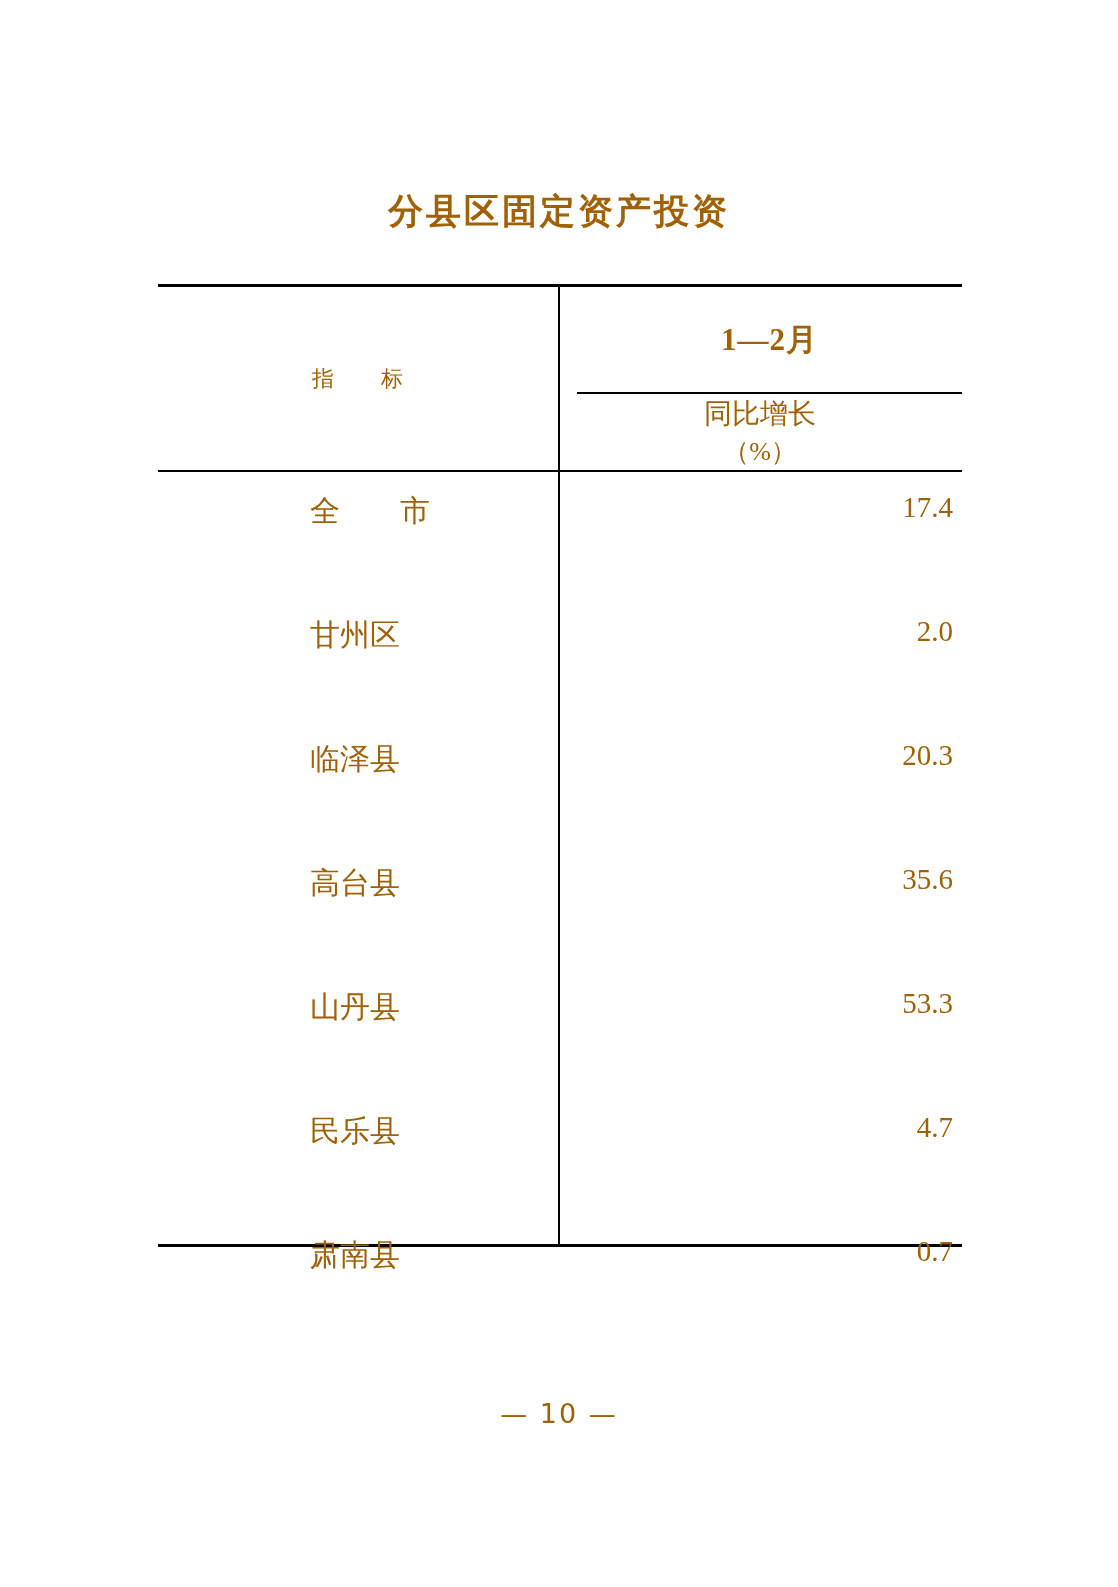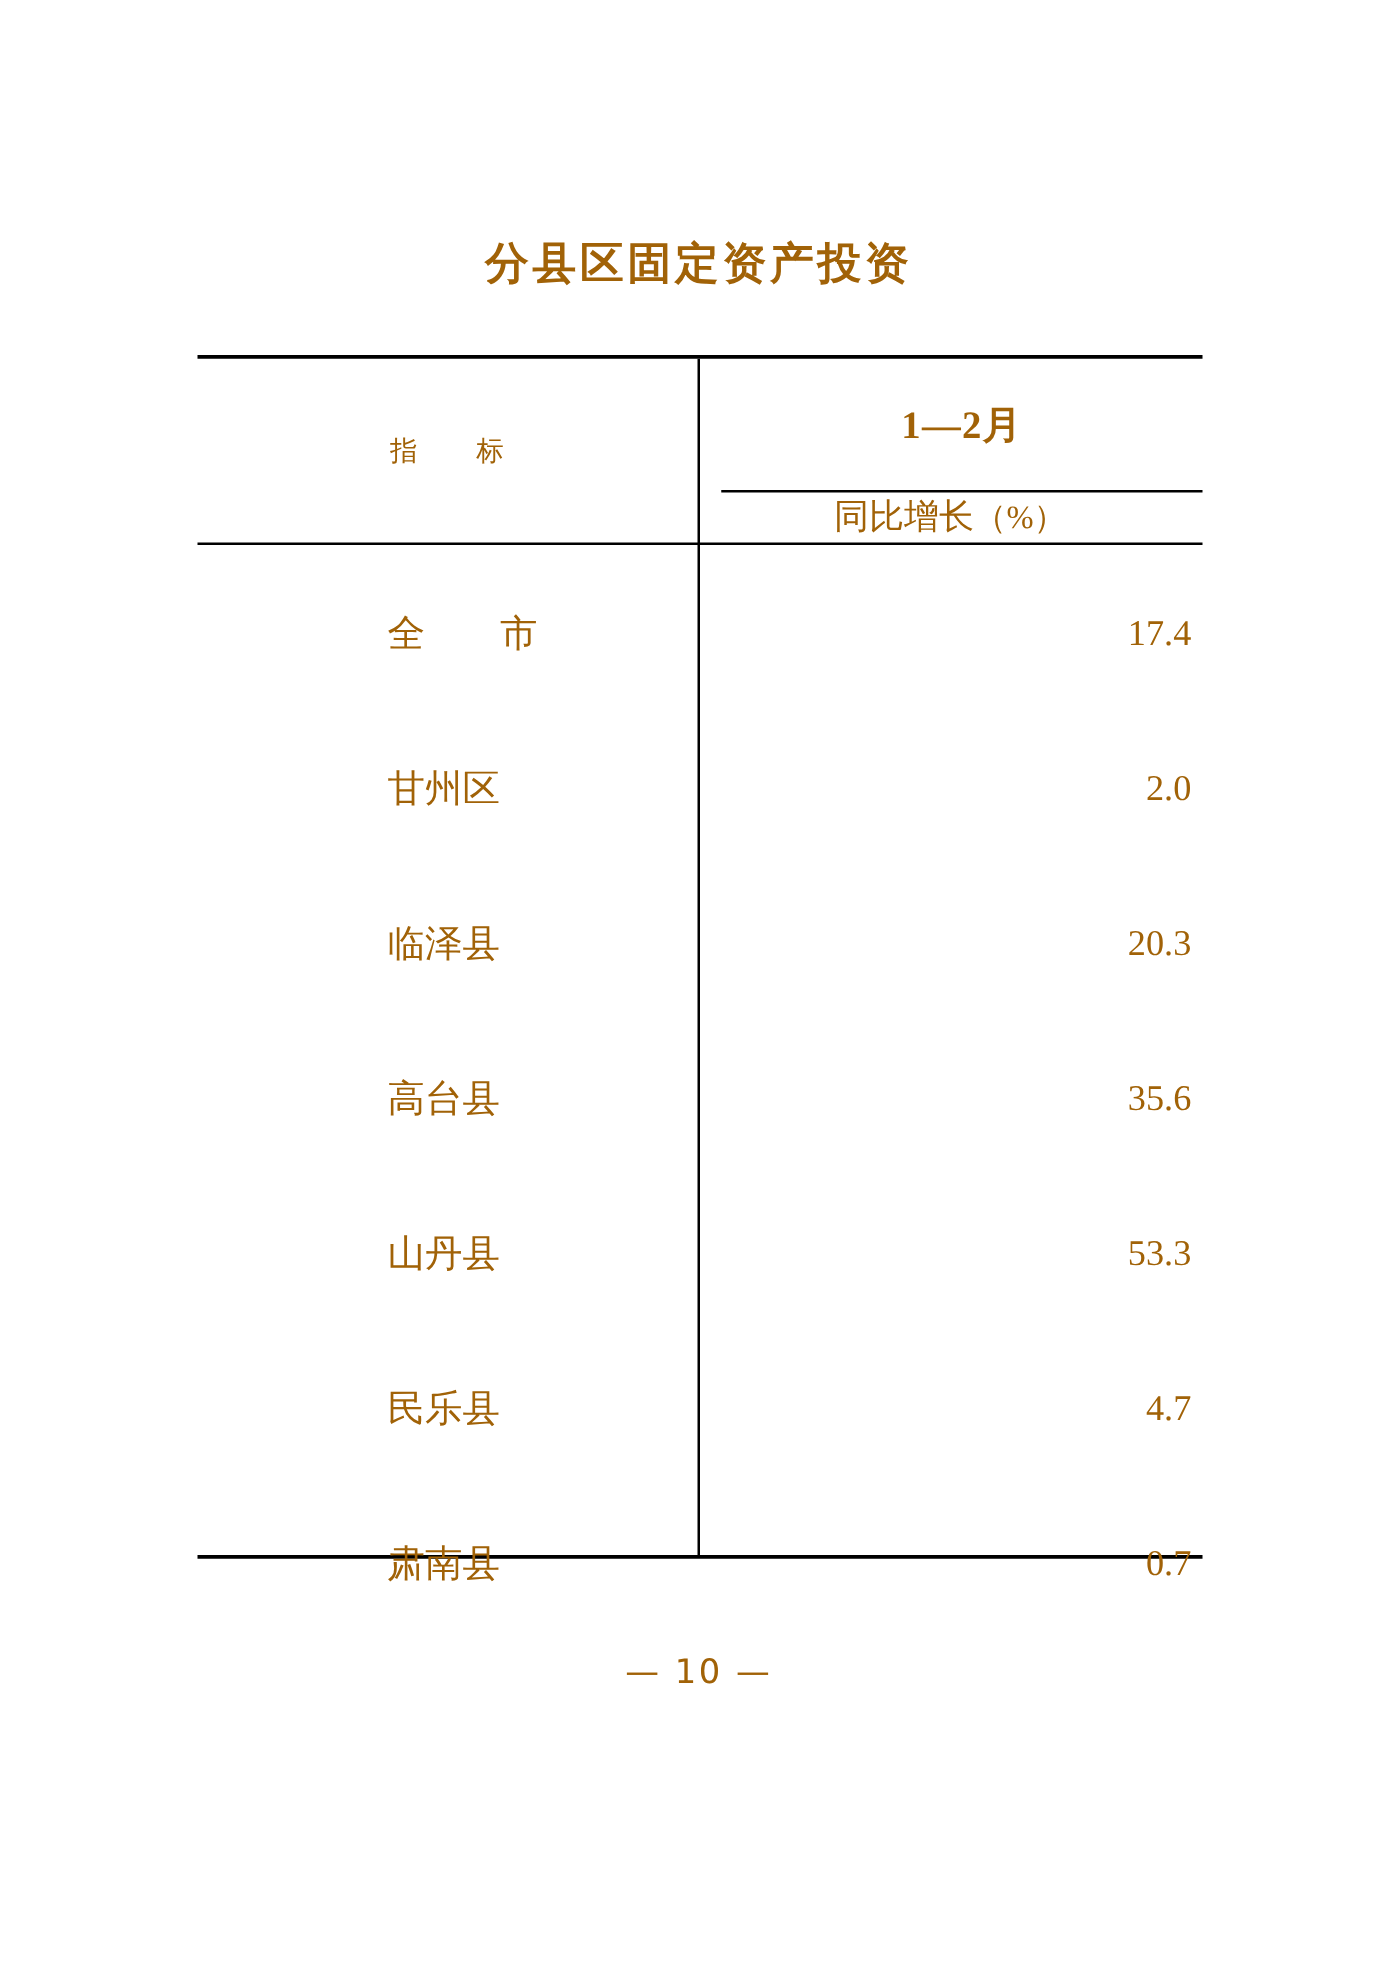--- a/index.html
+++ b/index.html
@@ -77,58 +77,57 @@
     align-items: center;
     justify-content: center;
     font-size: 31px;
     font-weight: bold;
     letter-spacing: 1px;
     margin-left: 19px;
   }
   .cell-metric {
     flex: 1;
     display: flex;
-    flex-direction: row;
+    flex-direction: column;
     align-items: center;
     justify-content: center;
     font-size: 28px;
     line-height: 40px;
   }
   .metric-unit {
     font-size: 26px;
     line-height: 36px;
   }
   .tbody {
     flex: 1;
     display: flex;
     flex-direction: column;
   }
   .trow {
     height: 105px;
     display: flex;
-    align-items: center;
     margin-top: 19px;
   }
   .trow .row-label {
     width: 400px;
     box-sizing: border-box;
     padding-left: 152px;
     font-size: 30px;
   }
   .trow .row-value {
     flex: 1;
     box-sizing: border-box;
     text-align: right;
     padding-right: 9px;
     font-size: 29px;
     padding-left: 24px;
   }
   .page-footer {
     position: absolute;
-    top: 1322px;
+    top: 1398px;
     left: 0;
     width: 100%;
     text-align: center;
     font-family: "DejaVu Sans", "Liberation Sans", sans-serif;
     font-size: 27px;
     letter-spacing: 2px;
   }
 </style>
 </head>
 <body>

